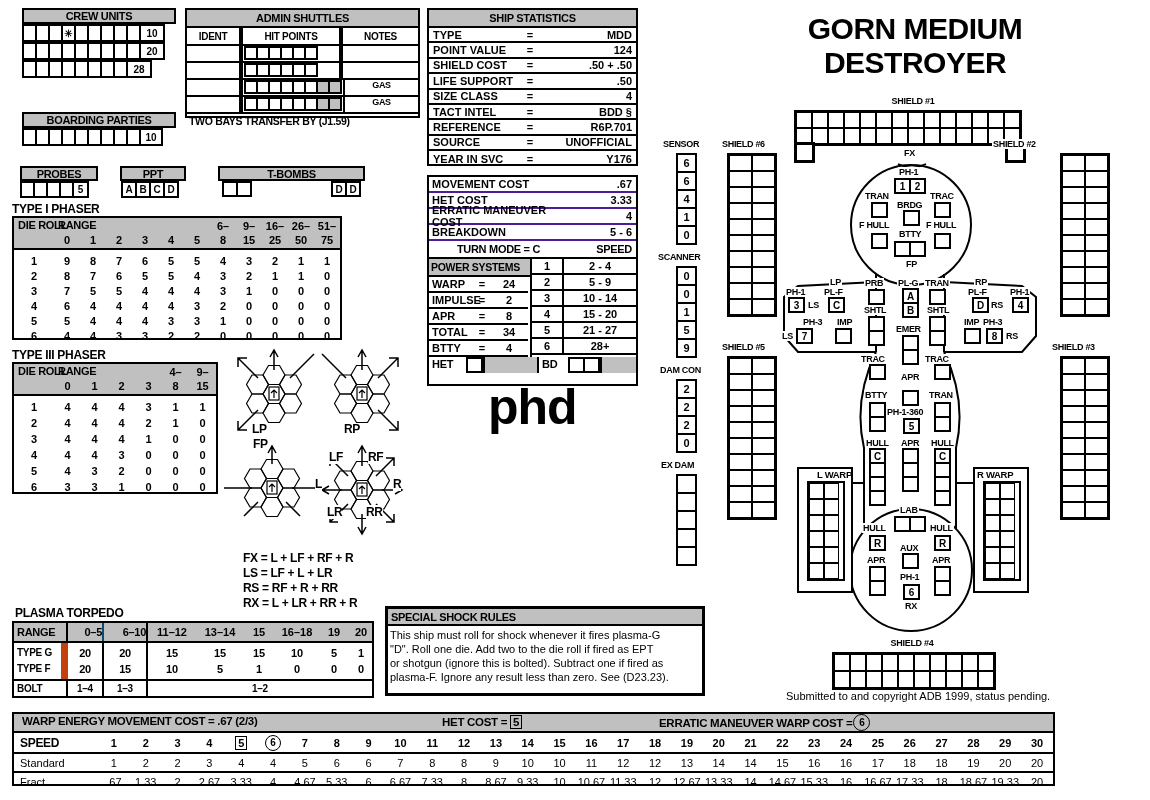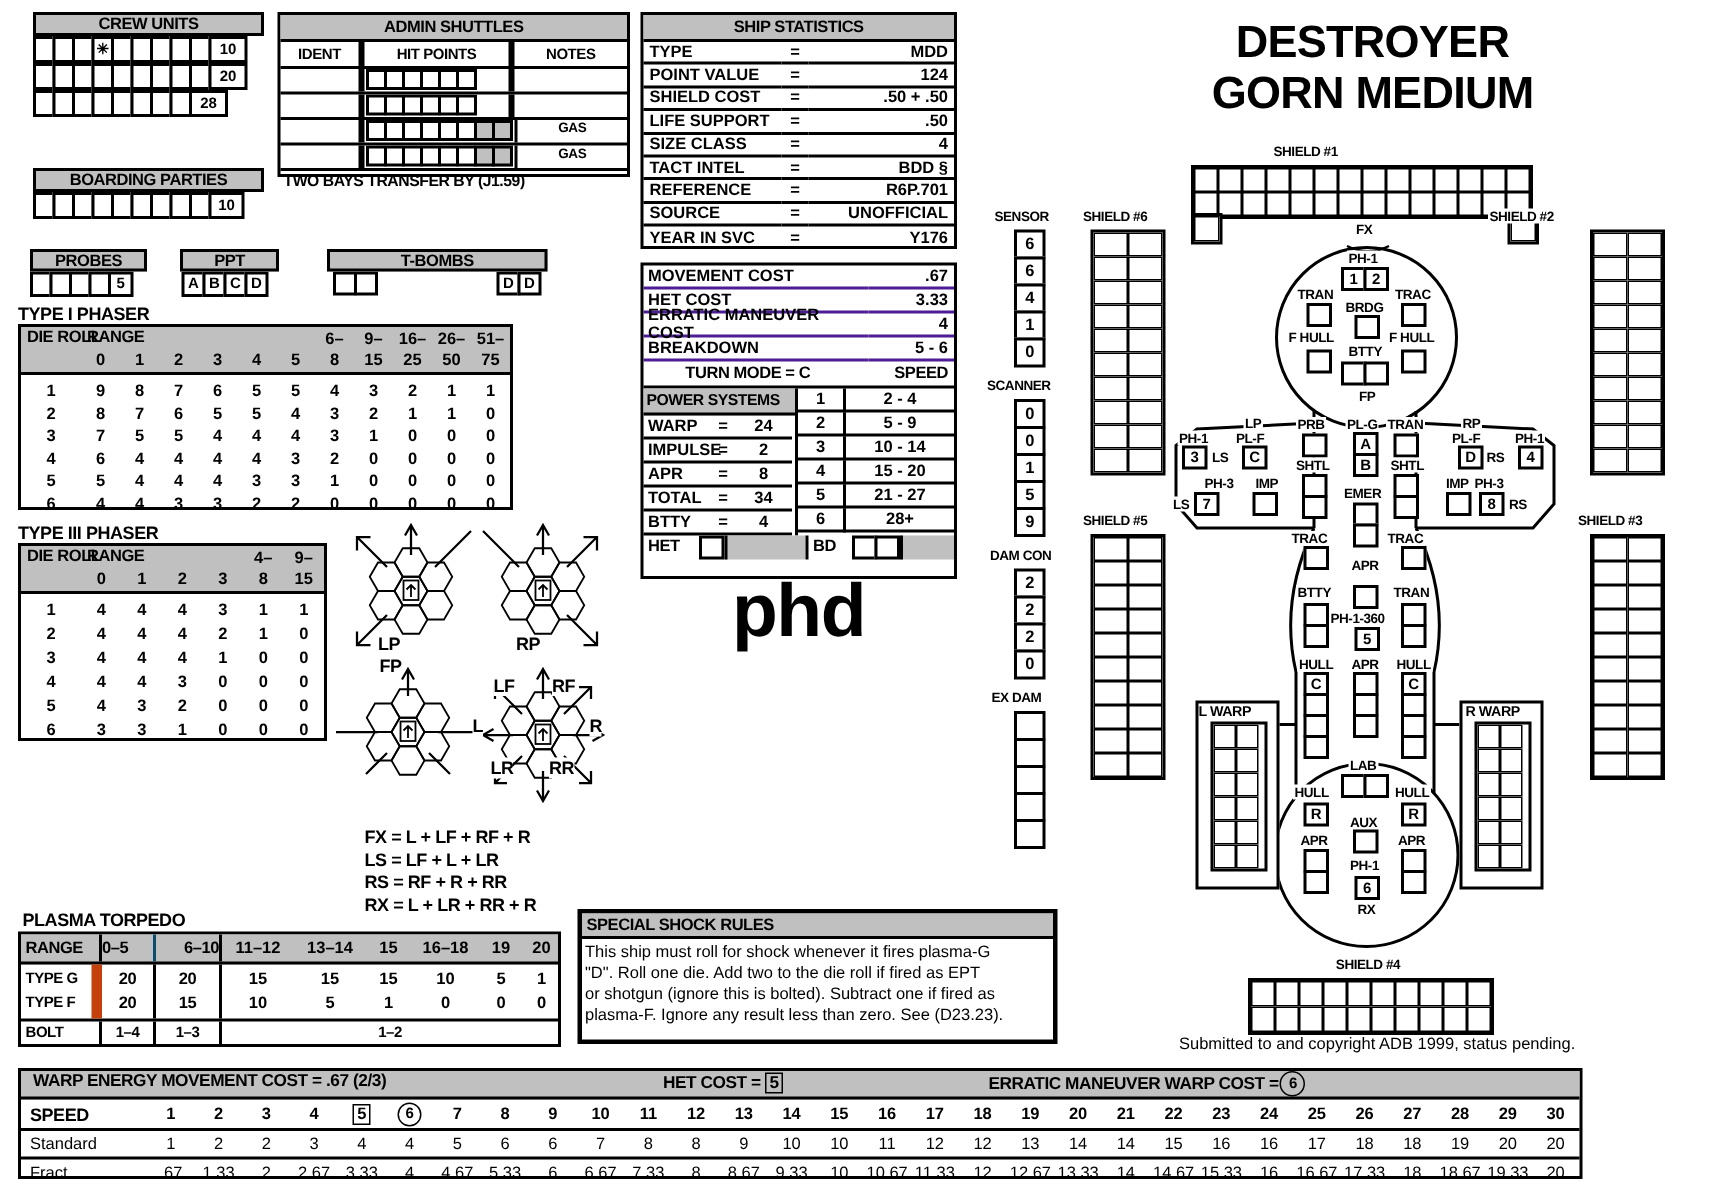--- a/index.html
+++ b/index.html
@@ -545,21 +545,21 @@
     <div style="flex:1;background:#c0c0c0;border-left:2px solid #000"></div>
   </div>
 </div>
 
 <div class="s" style="left:488px;top:378px;font-size:50px;font-weight:bold;letter-spacing:-1px">phd</div>
 
 <div class="s ttl" style="left:15px;top:606px">PLASMA TORPEDO</div>
 <div class="s" style="left:12px;top:621px;width:362px;height:77px;border:2px solid #000">
   <div style="display:grid;grid-template-columns:54px 36px 44px 1fr;height:18px;background:#c0c0c0;border-bottom:2px solid #000">
     <div class="ttl" style="font-size:11px;line-height:18px;padding-left:3px;border-right:2px solid #000">RANGE</div>
-    <div class="ttl" style="font-size:11px;line-height:18px;text-align:left;border-right:2px solid #0c4a6e">0–5</div>
+    <div class="ttl" style="font-size:11px;line-height:18px;text-align:right;border-right:2px solid #0c4a6e">0–5</div>
     <div class="ttl" style="font-size:11px;line-height:18px;text-align:right;border-right:2px solid #000">6–10</div>
     <div class="trows" style="grid-template-columns:48px 48px 30px 46px 28px 26px;grid-auto-rows:18px">
         <div class="cell">11–12</div>
         <div class="cell">13–14</div>
         <div class="cell">15</div>
         <div class="cell">16–18</div>
         <div class="cell">19</div>
         <div class="cell">20</div>
       </div>
   </div>
@@ -730,37 +730,37 @@
         <div class="cell">17.33</div>
         <div class="cell">18</div>
         <div class="cell">18.67</div>
         <div class="cell">19.33</div>
         <div class="cell">20</div>
       </div>
   </div>
 </div>
 
 <div class="s" style="left:780px;top:12px;width:270px;text-align:center;font-weight:bold;font-size:30px;line-height:34px;letter-spacing:-0.5px">
+  <div>GORN MEDIUM</div>
   <div>DESTROYER</div>
-  <div>GORN MEDIUM</div>
 </div>
 
 <svg class="s z2" style="left:640px;top:85px" width="470" height="625" viewBox="640 85 470 625">
   <path stroke-width="1.5" d="M898,164 Q912,171 926,164"></path>
   <circle cx="911" cy="225" r="60" stroke-width="2"></circle>
   <circle cx="911" cy="570" r="61" stroke-width="2"></circle>
   <path stroke-width="2" d="M876,274 L876,352 M944,274 L944,352"></path>
   <path stroke-width="2" d="M876,282 L798,286 L784,297 L784,336 L798,352 L876,352"></path>
   <path stroke-width="2" d="M944,282 L1022,286 L1036,297 L1036,336 L1022,352 L944,352"></path>
   <path stroke-width="2" d="M876,352 Q853,400 864,448 L864,531"></path>
   <path stroke-width="2" d="M944,352 Q967,400 956,448 L956,529"></path>
   <path stroke-width="2" d="M849,483 L864,483 M956,483 L973,483"></path>
 </svg>
 
-<div class="s dl" style="left:848px;top:96px;width:130px;text-align:left;background:none">SHIELD #1</div>
+<div class="s dl" style="left:848px;top:96px;width:130px;text-align:center;background:none">SHIELD #1</div>
 <div class="s sg" style="left:794px;top:110px;grid-template-columns:repeat(14,16px);grid-auto-rows:16px">
     <div class="cell"></div>
     <div class="cell"></div>
     <div class="cell"></div>
     <div class="cell"></div>
     <div class="cell"></div>
     <div class="cell"></div>
     <div class="cell"></div>
     <div class="cell"></div>
     <div class="cell"></div>
@@ -935,21 +935,21 @@
     <div class="cell"></div>
     <div class="cell"></div>
     <div class="cell"></div>
     <div class="cell"></div>
     <div class="cell"></div>
     <div class="cell"></div>
   </div>
 <div class="s" style="left:786px;top:690px;font-size:11px">Submitted to and copyright ADB 1999, status pending.</div>
 
 <div class="wbox" style="left:797px;top:467px;width:52px;height:122px">
-  <div class="ttl" style="font-size:9.5px;padding-left:0">L WARP</div>
+  <div class="ttl" style="font-size:9.5px;padding-left:18px">L WARP</div>
   <div class="sg" style="margin:1px 0 0 8px;grid-template-columns:repeat(2,15px);grid-auto-rows:16px;width:34px">
       <div class="cell"></div>
       <div class="cell"></div>
       <div class="cell"></div>
       <div class="cell"></div>
       <div class="cell"></div>
       <div class="cell"></div>
       <div class="cell"></div>
       <div class="cell"></div>
       <div class="cell"></div>

